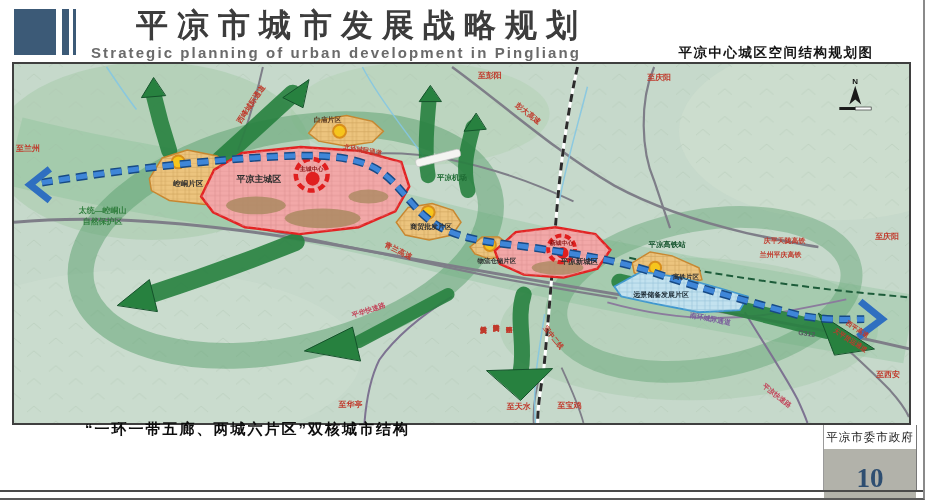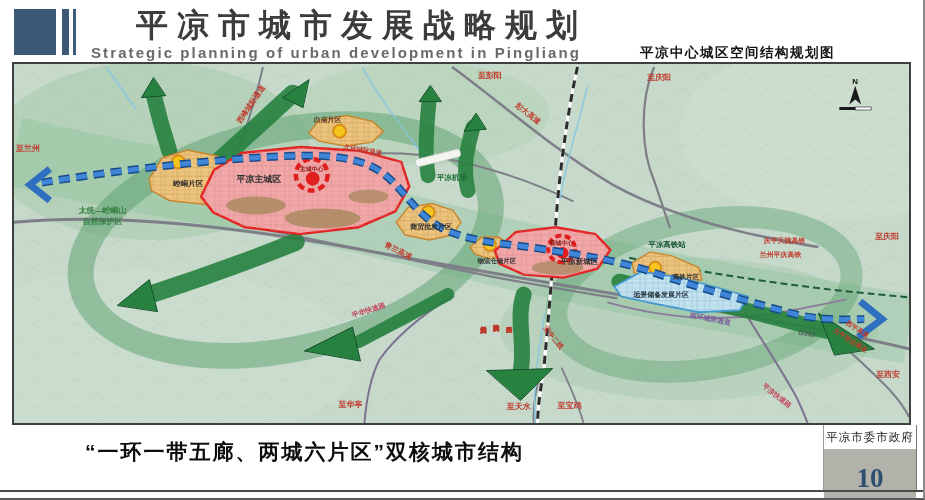--- a/index.html
+++ b/index.html
@@ -7,28 +7,28 @@
         font-family:"Liberation Sans",sans-serif;box-sizing:border-box;
         border-right:2px solid #8a8a8a;border-bottom:2px solid #5a5a5a;overflow:hidden;}
   
   .hdr-square{position:absolute;left:14px;top:9px;width:42px;height:46px;background:#3c5a77;}
   .hdr-bar1{position:absolute;left:62px;top:9px;width:7px;height:46px;background:#3c5a77;}
   .hdr-bar2{position:absolute;left:73px;top:9px;width:3px;height:46px;background:#3c5a77;}
   .hdr-title{position:absolute;left:88px;top:4px;font-size:32px;font-weight:bold;
              letter-spacing:9px;color:#3c3c3c;white-space:nowrap;margin-left:48px;}
   .hdr-en{position:absolute;left:91px;top:44px;font-size:15px;font-weight:bold;
           letter-spacing:2.1px;color:#6a6a6a;white-space:nowrap;}
-  .hdr-sub{position:absolute;left:640px;top:44px;width:272px;text-align:left;
+  .hdr-sub{position:absolute;left:640px;top:44px;width:272px;text-align:center;
            font-size:13.5px;font-weight:bold;letter-spacing:1.5px;color:#151515;}
   
   .map{position:absolute;left:12px;top:62px;width:899px;height:363px;
        border:2px solid #3f3f3f;box-sizing:border-box;background:#c6d9cb;}
   .map svg{display:block;width:100%;height:100%;}
   
-  .caption{position:absolute;left:85px;top:438px;font-size:21px;font-weight:bold;
+  .caption{position:absolute;left:85px;top:420px;font-size:15px;font-weight:bold;
            letter-spacing:2px;color:#0d0d0d;white-space:nowrap;}
   .credit-box{position:absolute;left:823px;top:425px;width:94px;height:65px;
               border-left:1px solid #9a9a9a;border-right:1px solid #777;box-sizing:border-box;}
   .credit-top{height:24px;background:#fff;display:flex;align-items:center;justify-content:center;
               font-family:"Liberation Serif",serif;font-size:11.5px;font-weight:normal;
               letter-spacing:1px;color:#222;}
   .credit-num{height:58px;background:#b2b2aa;display:flex;align-items:center;justify-content:center;
               font-family:"Liberation Serif",serif;font-size:27px;font-weight:bold;color:#2e4e71;}
   .bottom-line{position:absolute;left:0;top:490px;width:925px;height:2px;background:#4a4a4a;}
   text{font-family:"Liberation Sans",sans-serif;}

